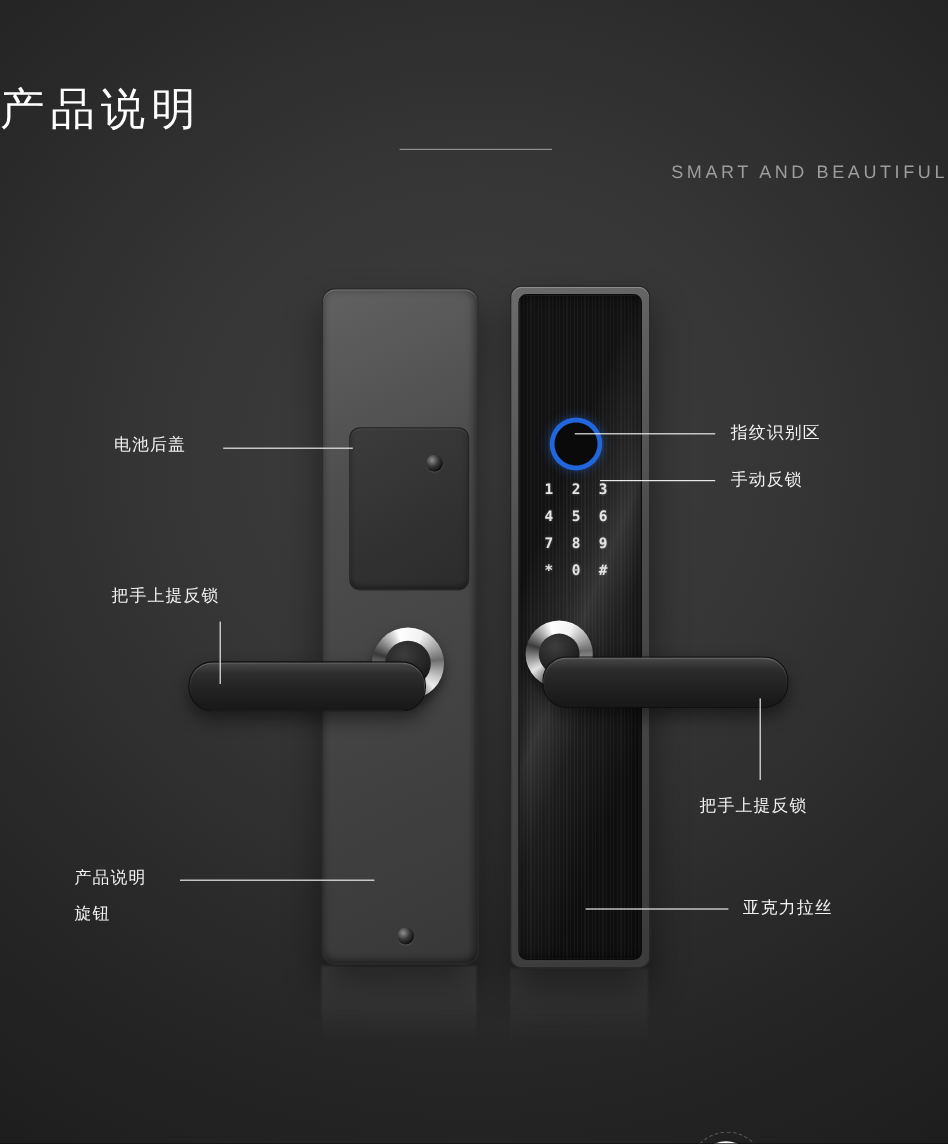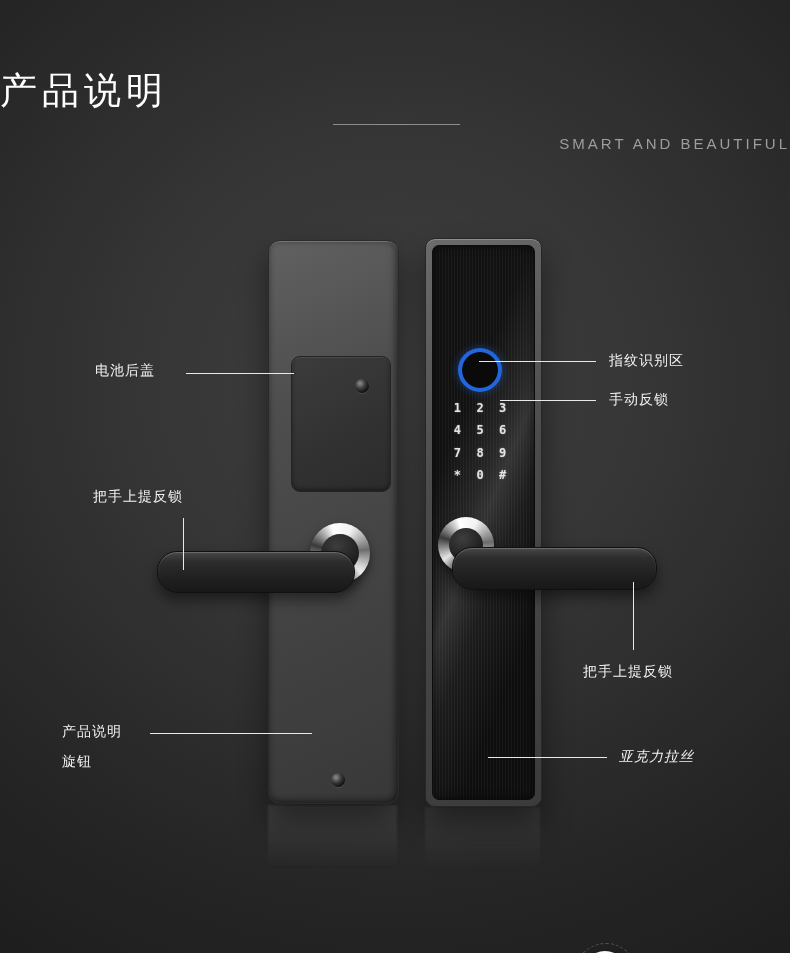--- a/index.html
+++ b/index.html
@@ -84,21 +84,21 @@
   .lbl-handle-left{left:93px;top:481px;}
   .vline-handle-left{left:183px;top:518px;height:52px;}
   .lbl-knob{left:62px;top:716px;}
   .line-knob{left:150px;top:733px;width:162px;}
   .lbl-fp{left:609px;top:345px;}
   .line-fp{left:479px;top:361px;width:117px;}
   .lbl-pwd{left:609px;top:384px;}
   .line-pwd{left:500px;top:400px;width:96px;}
   .lbl-handle-right{left:583px;top:656px;}
   .vline-handle-right{left:633px;top:582px;height:68px;}
-  .lbl-acrylic{left:619px;top:741px;font-style:italic;}
+  .lbl-acrylic{left:619px;top:741px;}
   .line-acrylic{left:488px;top:757px;width:119px;}
 </style>
 </head>
 <body>
 
 <div class="stage">
 
   <h1 class="title">产品说明</h1>
   <div class="divider"></div>
   <div class="subtitle">SMART AND BEAUTIFUL</div>

